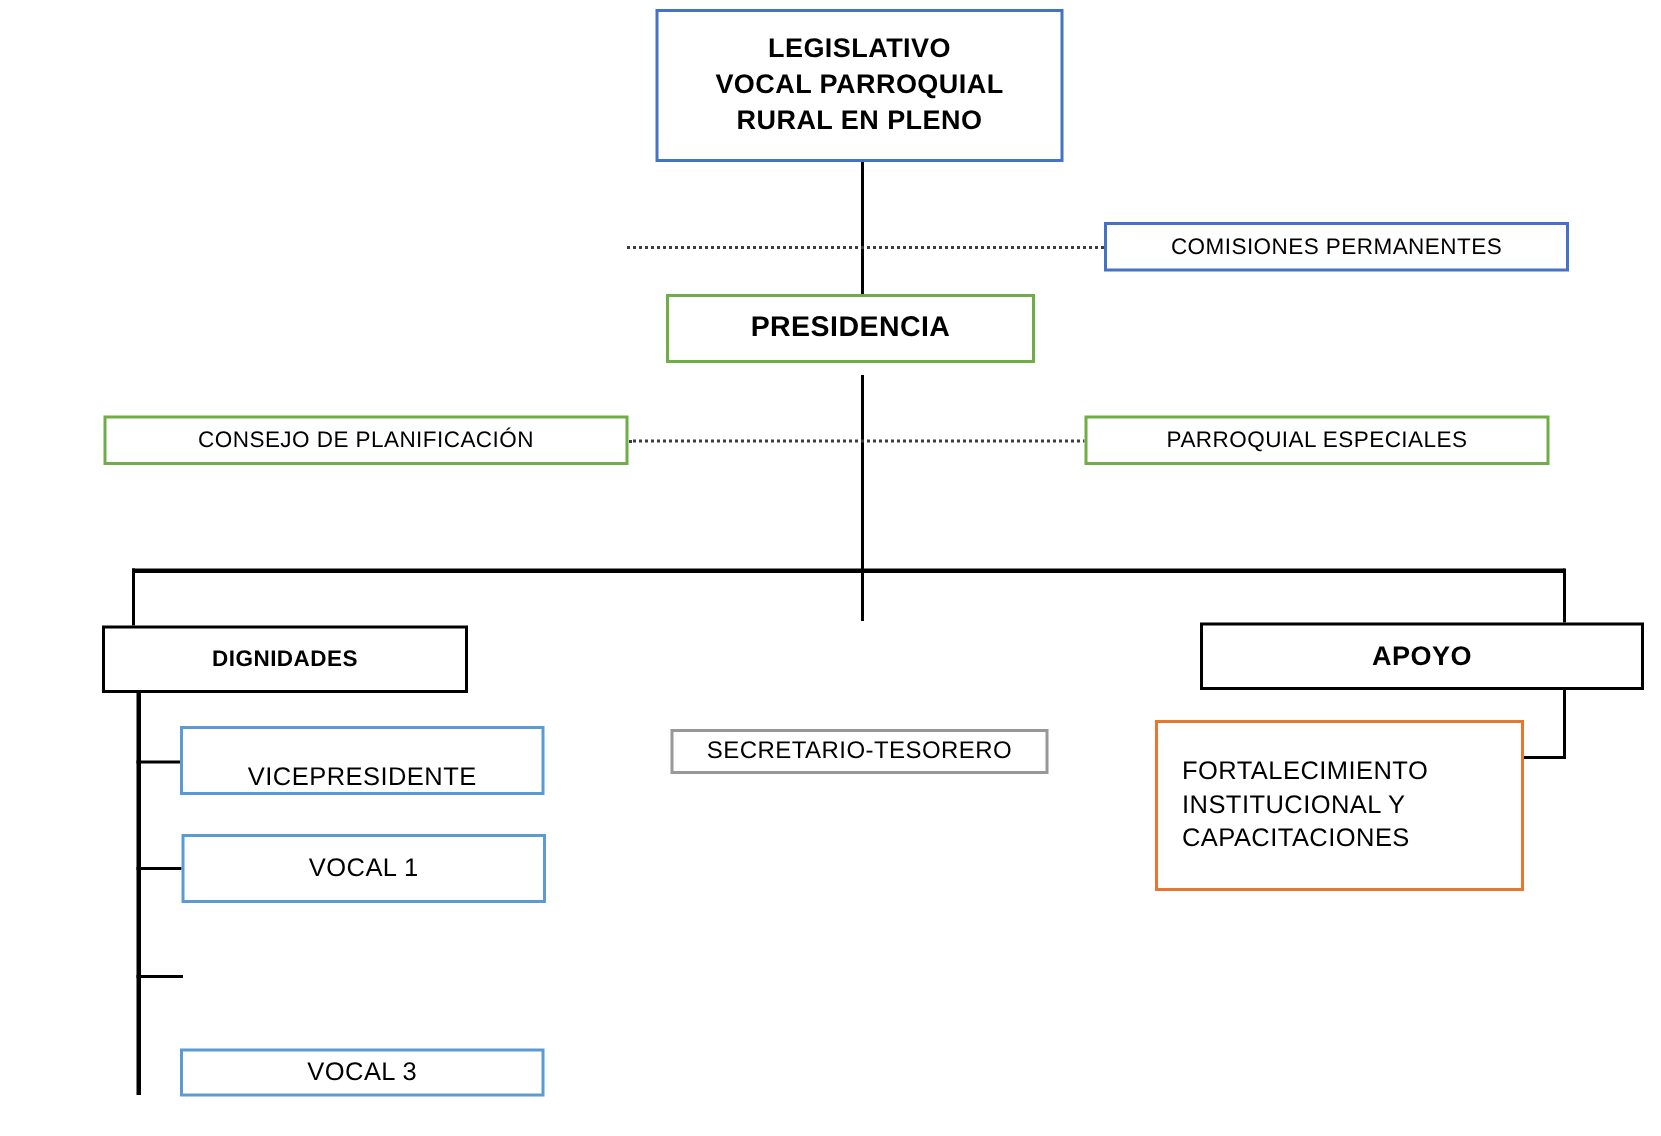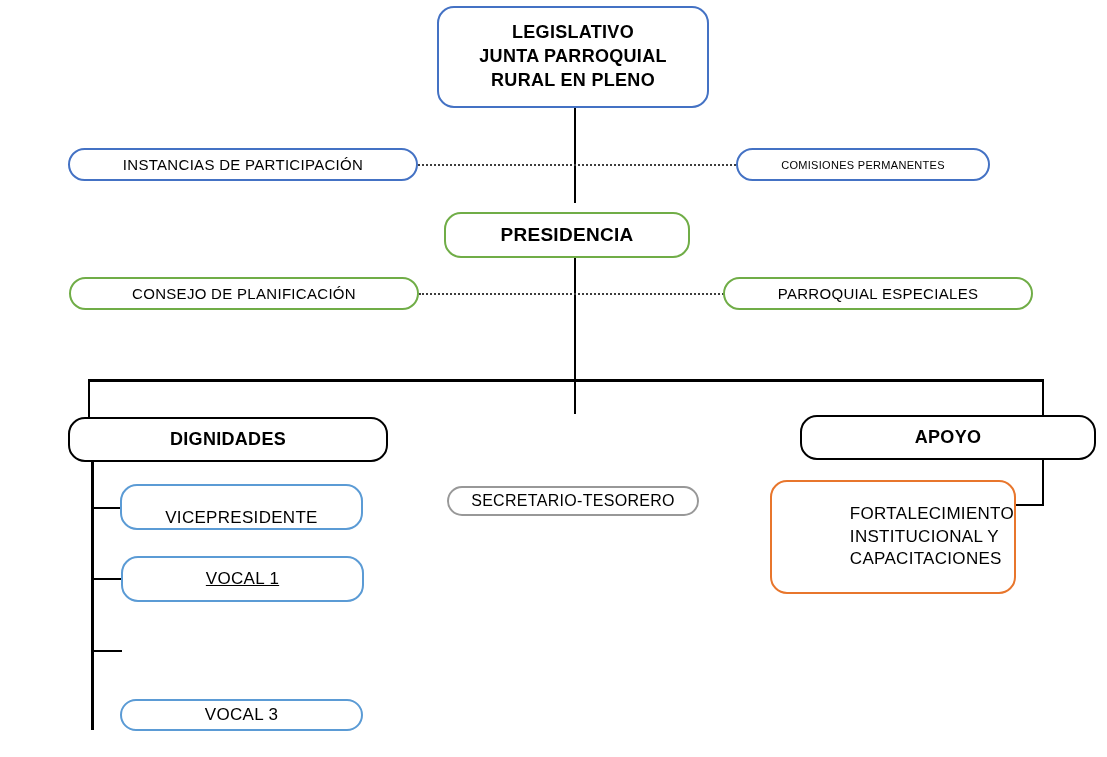--- a/index.html
+++ b/index.html
@@ -21,38 +21,37 @@
     position: absolute;
     box-sizing: border-box;
     background: #ffffff;
     display: flex;
     align-items: center;
     justify-content: center;
     text-align: center;
     color: #000000;
     letter-spacing: 0.3px;
     z-index: 5;
-    border-radius: 17px;
   }
   .node .lines {
     display: block;
     line-height: 1.32;
   }
   
   .b-blue     { border: 2px solid #4472C4; }
   .b-lightblue{ border: 2px solid #5B9BD5; }
   .b-green    { border: 2px solid #70AD47; }
   .b-black    { border: 2px solid #000000; }
   .b-gray     { border: 2px solid #989898; }
   .b-orange   { border: 2px solid #E8762C; }
 
   .bold   { font-weight: bold; }
   .normal { font-weight: normal; }
 
-  .t-left { justify-content: flex-end; text-align: left; }
+  .t-left { justify-content: flex-start; text-align: left; }
 
   
   .line {
     position: absolute;
     background: #000000;
     z-index: 1;
   }
   .vline  { width: 2px; }
   .hline  { height: 2px; }
   .vthick { width: 3px; }
@@ -89,59 +88,56 @@
 
   <div class="line vthick" style="left:91px; top:420px; height:310px;"></div>
 
   <div class="line hline" style="left:91px; top:507px; width:31px;"></div>
   <div class="line hline" style="left:91px; top:578px; width:31px;"></div>
   <div class="line hline" style="left:91px; top:650px; width:31px;"></div>
 
   <div class="node b-blue bold" style="left:437px; top:6px; width:272px; height:102px; font-size:18px;">
     <span class="lines">
       <span>LEGISLATIVO</span><br>
-      <span>JUNTA PARROQUIAL</span><br>
+      <span>VOCAL PARROQUIAL</span><br>
       <span>RURAL EN PLENO</span>
     </span>
   </div>
 
-  <div class="node b-blue normal" style="left:68px; top:148px; width:350px; height:33px; font-size:15px;">
-    <span>INSTANCIAS DE PARTICIPACIÓN</span>
-  </div>
 
-  <div class="node b-blue normal" style="left:736px; top:148px; width:254px; height:33px; font-size:11px;">
+  <div class="node b-blue normal" style="left:736px; top:148px; width:310px; height:33px; font-size:15px;">
     <span>COMISIONES  PERMANENTES</span>
   </div>
 
-  <div class="node b-green bold" style="left:444px; top:212px; width:246px; height:46px; font-size:19px;">
+  <div class="node b-green bold" style="left:444px; top:196px; width:246px; height:46px; font-size:19px;">
     <span>PRESIDENCIA</span>
   </div>
 
   <div class="node b-green normal" style="left:69px; top:277px; width:350px; height:33px; font-size:15px;">
     <span>CONSEJO DE PLANIFICACIÓN</span>
   </div>
 
   <div class="node b-green normal" style="left:723px; top:277px; width:310px; height:33px; font-size:15px;">
     <span>PARROQUIAL  ESPECIALES</span>
   </div>
 
-  <div class="node b-black bold" style="left:68px; top:417px; width:320px; height:45px; font-size:18px;">
+  <div class="node b-black bold" style="left:68px; top:417px; width:244px; height:45px; font-size:15px;">
     <span>DIGNIDADES</span>
   </div>
 
 
   <div class="node b-black bold" style="left:769px; top:415px; width:296px; height:45px; font-size:18px;margin-left:31px;">
     <span>APOYO</span>
   </div>
 
   <div class="node b-lightblue normal" style="left:120px; top:484px; width:243px; height:46px; font-size:17px;align-items:flex-end;">
     <span>VICEPRESIDENTE</span>
   </div>
 
-  <div class="node b-lightblue normal" style="left:121px; top:556px; width:243px; height:46px; font-size:17px;text-decoration:underline;">
+  <div class="node b-lightblue normal" style="left:121px; top:556px; width:243px; height:46px; font-size:17px;">
     <span>VOCAL 1</span>
   </div>
 
 
   <div class="node b-lightblue normal" style="left:120px; top:699px; width:243px; height:32px; font-size:17px;">
     <span>VOCAL 3</span>
   </div>
 
   <div class="node b-gray normal" style="left:447px; top:486px; width:252px; height:30px; font-size:16px;">
     <span>SECRETARIO-TESORERO</span>

